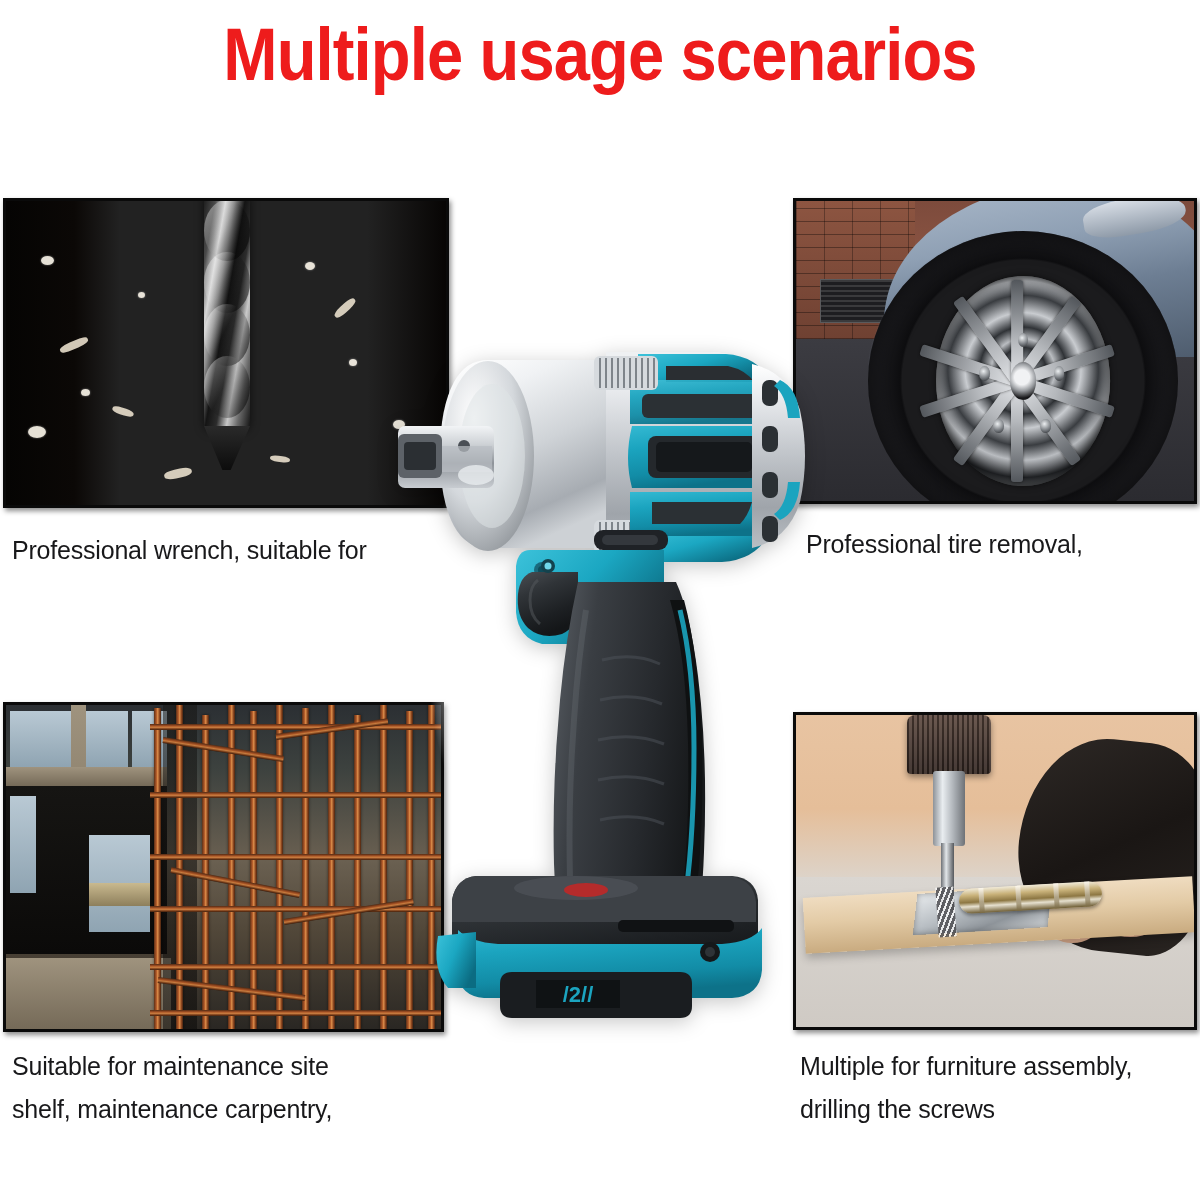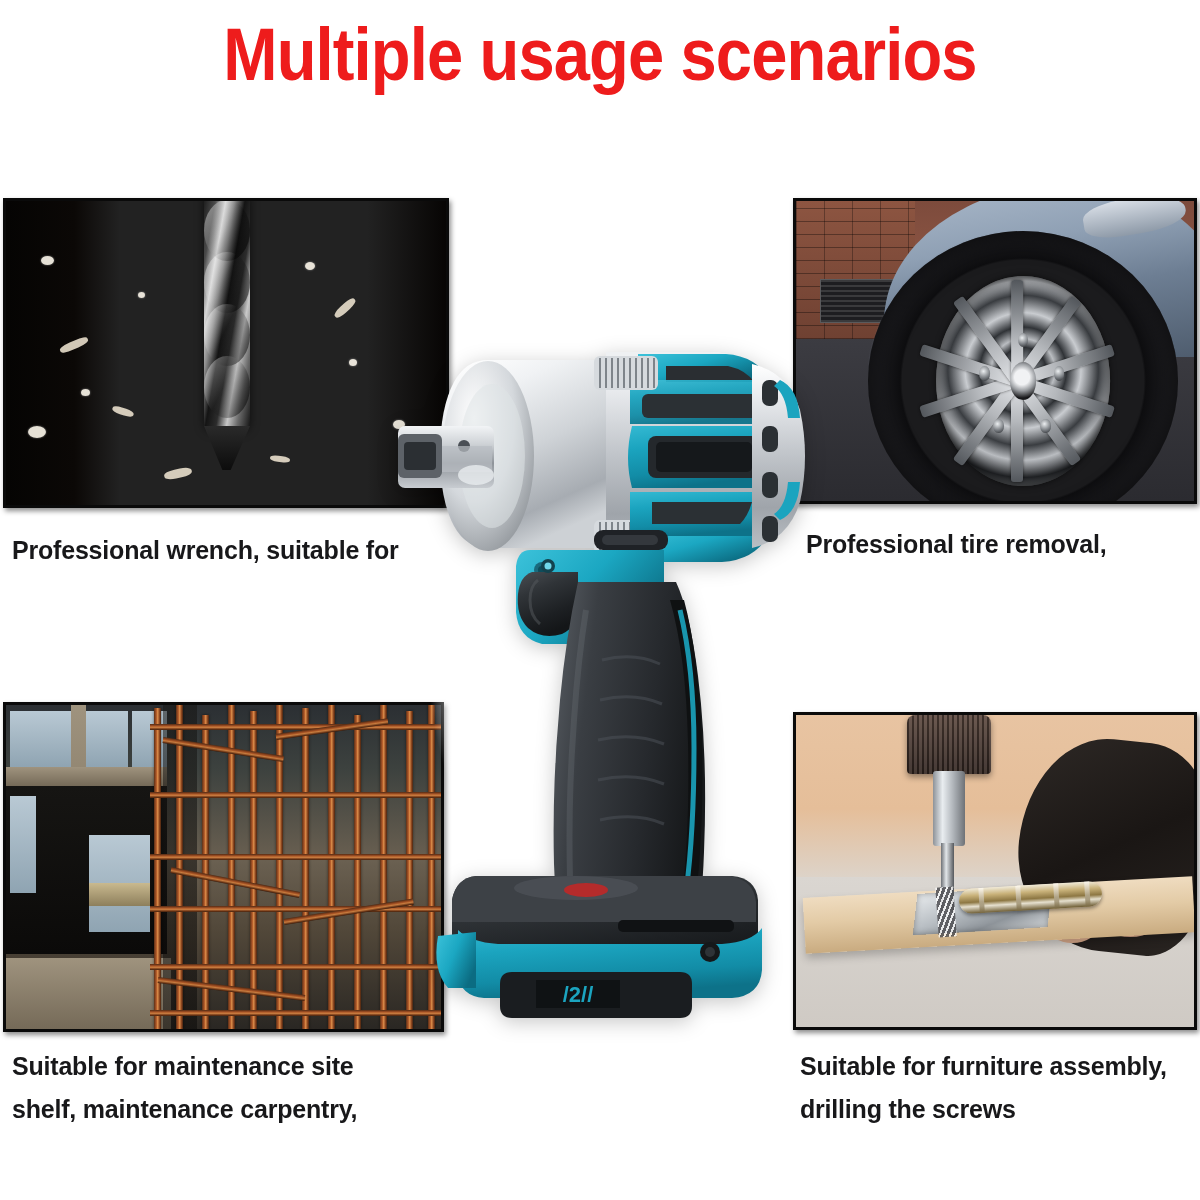--- a/index.html
+++ b/index.html
@@ -300,21 +300,21 @@
     z-index: 35;
     background: radial-gradient(ellipse 46% 46% at 50% 50%, #ffffff 0 62%, rgba(255,255,255,.0) 80%);
     pointer-events: none;
   }
 
   
   .caption {
     position: absolute;
     font-size: 25px;
     line-height: 43px;
-    font-weight: bold;
+    font-weight: normal;
     color: #18181a;
     letter-spacing: -0.2px;
     z-index: 50;
   }
   .cap-tl { left: 12px;  top: 529px; width: 430px; }
   .cap-tr { left: 806px; top: 523px; width: 385px; }
   .cap-bl { left: 12px;  top: 1045px; width: 420px; }
   .cap-br { left: 800px; top: 1045px; width: 392px; }
   .caption div { white-space: nowrap; }
 </style>
@@ -458,21 +458,21 @@
         <div class="barrel-ring" style="left:88%"></div>
       </div>
       <div class="drill-chuck"></div>
       <div class="drill-collar"></div>
       <div class="drill-bit2"></div>
       <div class="screw"></div>
     </div>
   </div>
 
   <div class="caption cap-br">
-    <div>Suitable for furniture assembly,</div>
+    <div>Multiple for furniture assembly,</div>
     <div>drilling the screws</div>
   </div>
 
   <div class="tool-halo"></div>
 
   <svg class="tool" viewBox="0 0 460 810">
     <defs>
       <linearGradient id="gSilver" x1="0" y1="0" x2="0" y2="1">
         <stop offset="0%" stop-color="#ffffff"></stop>
         <stop offset="18%" stop-color="#e9ebee"></stop>

